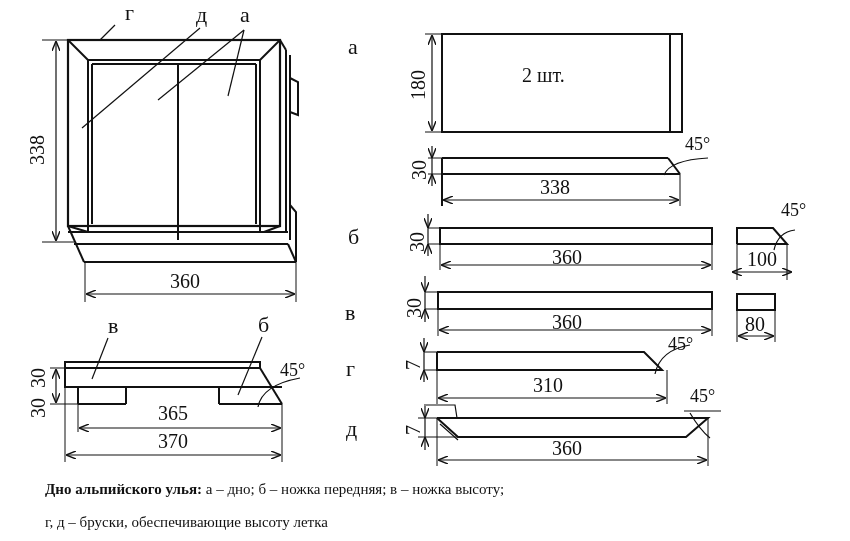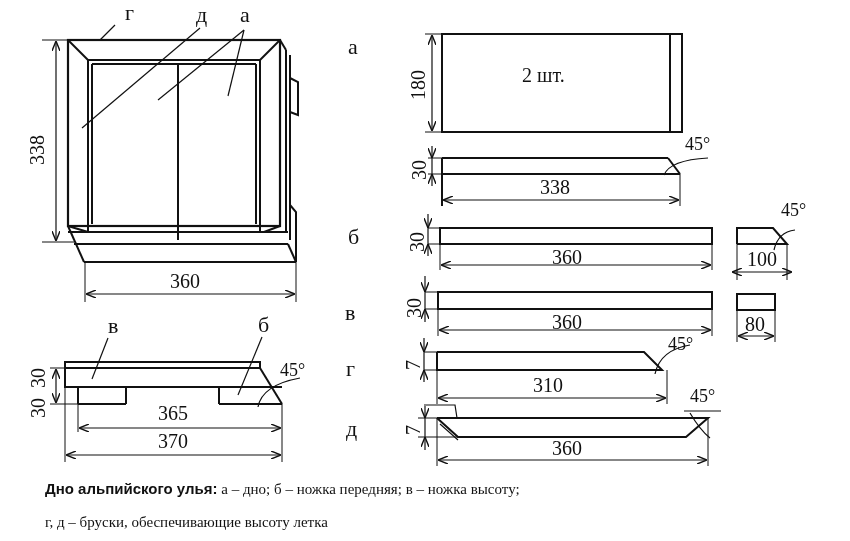--- a/index.html
+++ b/index.html
@@ -5,21 +5,21 @@
   html, body { margin: 0; padding: 0; background: #ffffff; }
   body { width: 850px; height: 541px; position: relative; overflow: hidden;
          font-family: "Liberation Serif", "DejaVu Serif", serif; color: #111; }
   svg { position: absolute; left: 0; top: 0; }
   svg text { font-family: "Liberation Serif", "DejaVu Serif", serif; fill: #111; }
   .lbl { font-size: 22px; }
   .dim { font-size: 20px; }
   .ang { font-size: 18px; }
   .caption { position: absolute; left: 45px; font-size: 15px; line-height: 18px;
              font-family: "Liberation Serif", "DejaVu Serif", serif; white-space: nowrap; }
-  .caption b { font-family: Liberation Sans, sans-serif; font-weight: bold; font-size: 15px; }
+  .caption b { font-family: Liberation Serif, serif; font-weight: bold; font-size: 15px; }
 </style>
 </head>
 <body>
 
 <svg width="850" height="541" viewBox="0 0 850 541" stroke="#111" fill="none" stroke-width="2">
   <defs>
     <marker id="arr" markerWidth="10" markerHeight="8" refX="9" refY="4" orient="auto-start-reverse" markerUnits="userSpaceOnUse">
       <path d="M0,0 L10,4 L0,8" fill="none" stroke="#111" stroke-width="1.4"></path>
     </marker>
   </defs>

